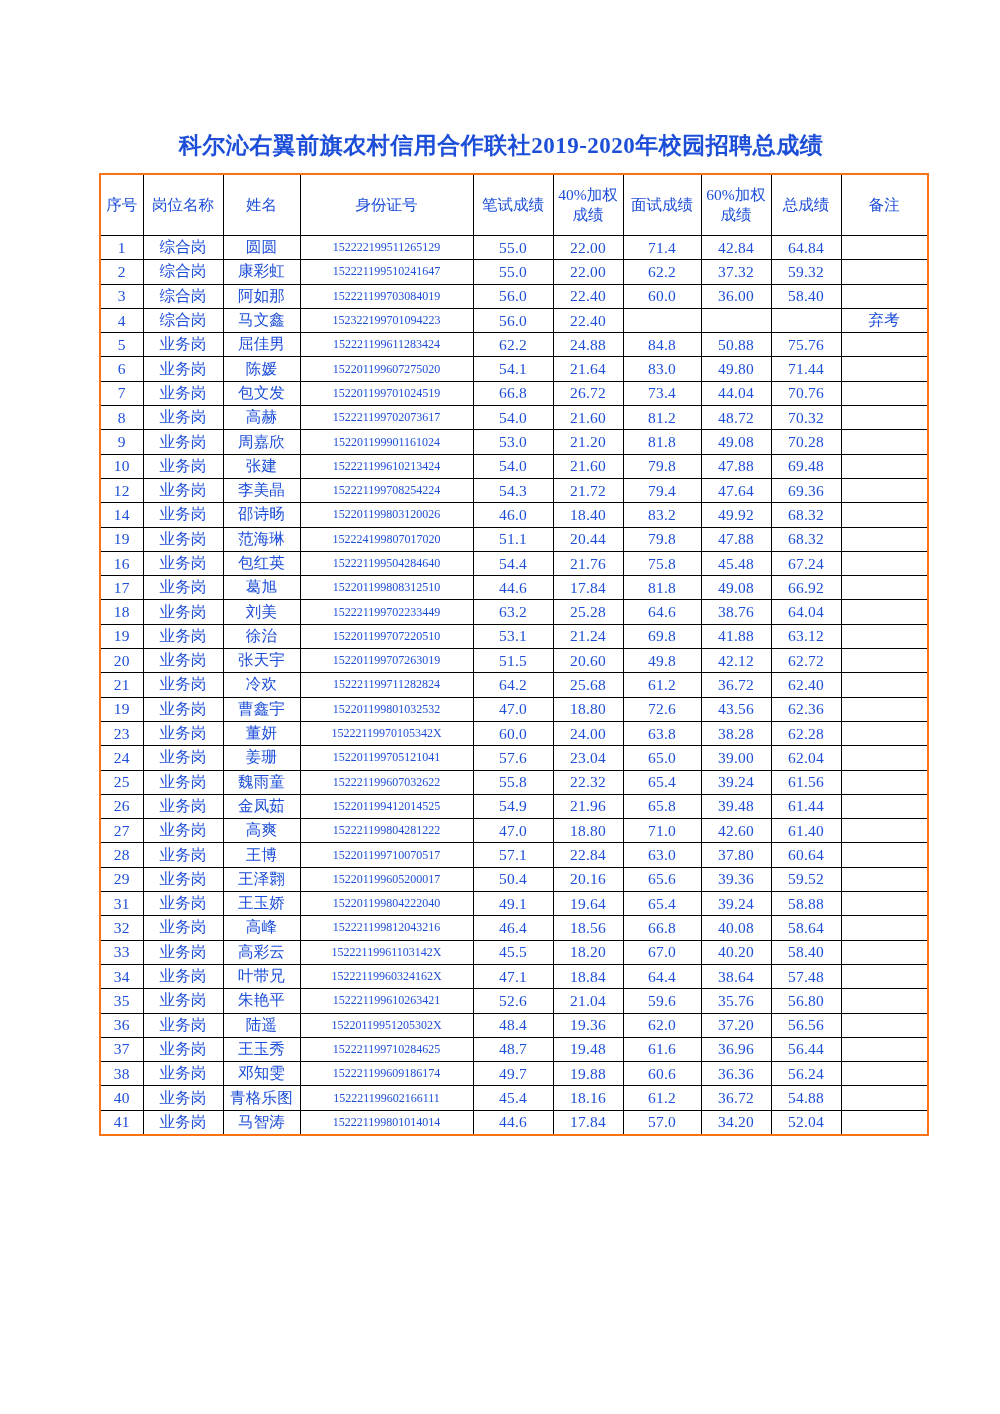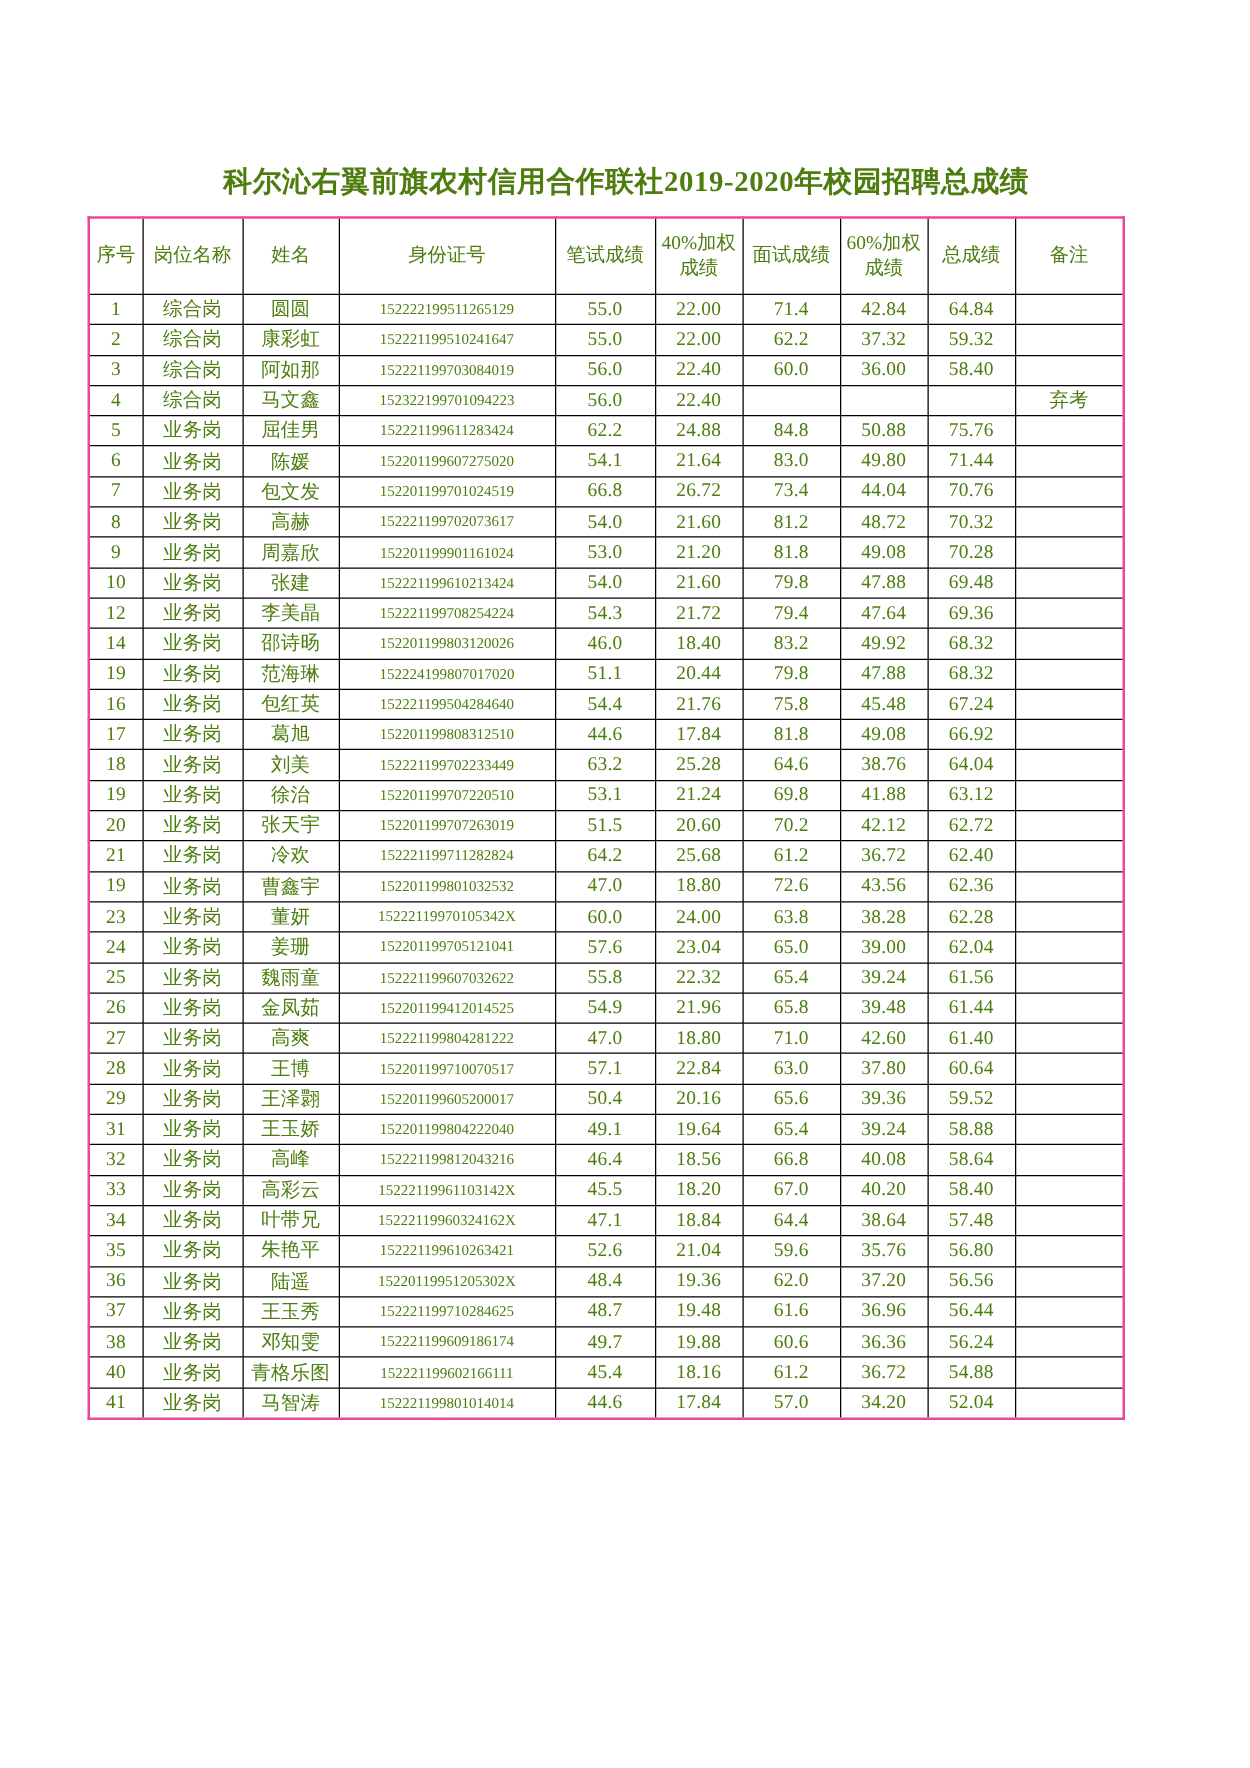--- a/index.html
+++ b/index.html
@@ -1,40 +1,40 @@
 <!DOCTYPE html>
 <html><head>
 <meta charset="utf-8">
 <style>
   html,body{margin:0;padding:0;background:#fff;}
   .page{
     position:relative;
     width:1000px;height:1414px;
     background:#ffffff;
     font-family:"Liberation Serif","DejaVu Serif",serif;
-    color:#4d7c0f;
+    color:#1d4ed8;
     overflow:hidden;
   }
   .doc-title{
     position:absolute;
     top:131px;left:87px;width:828px;
     text-align:center;
     font-size:23px;
     font-weight:bold;
     line-height:30px;
     letter-spacing:0.5px;
     white-space:nowrap;
   }
   table.score-table{
     position:absolute;
-    left:70px;top:173px;
+    left:99px;top:173px;
     width:828px;
     border-collapse:collapse;
     table-layout:fixed;
-    border:2px solid #ec4899;
+    border:2px solid #f97316;
   }
   .score-table th,
   .score-table td{
     border:1px solid #000;
     text-align:center;
     vertical-align:middle;
     padding:0;
     font-size:15.5px;
     overflow:hidden;
   }
@@ -289,21 +289,21 @@
           <td class="c-total">63.12</td>
           <td class="c-remark"></td>
         </tr>
         <tr>
           <td class="c-no">20</td>
           <td class="c-post">业务岗</td>
           <td class="c-name">张天宇</td>
           <td class="c-id">152201199707263019</td>
           <td class="c-written">51.5</td>
           <td class="c-weighted40">20.60</td>
-          <td class="c-interview">70.2</td>
+          <td class="c-interview">49.8</td>
           <td class="c-weighted60">42.12</td>
           <td class="c-total">62.72</td>
           <td class="c-remark"></td>
         </tr>
         <tr>
           <td class="c-no">21</td>
           <td class="c-post">业务岗</td>
           <td class="c-name">冷欢</td>
           <td class="c-id">152221199711282824</td>
           <td class="c-written">64.2</td>

